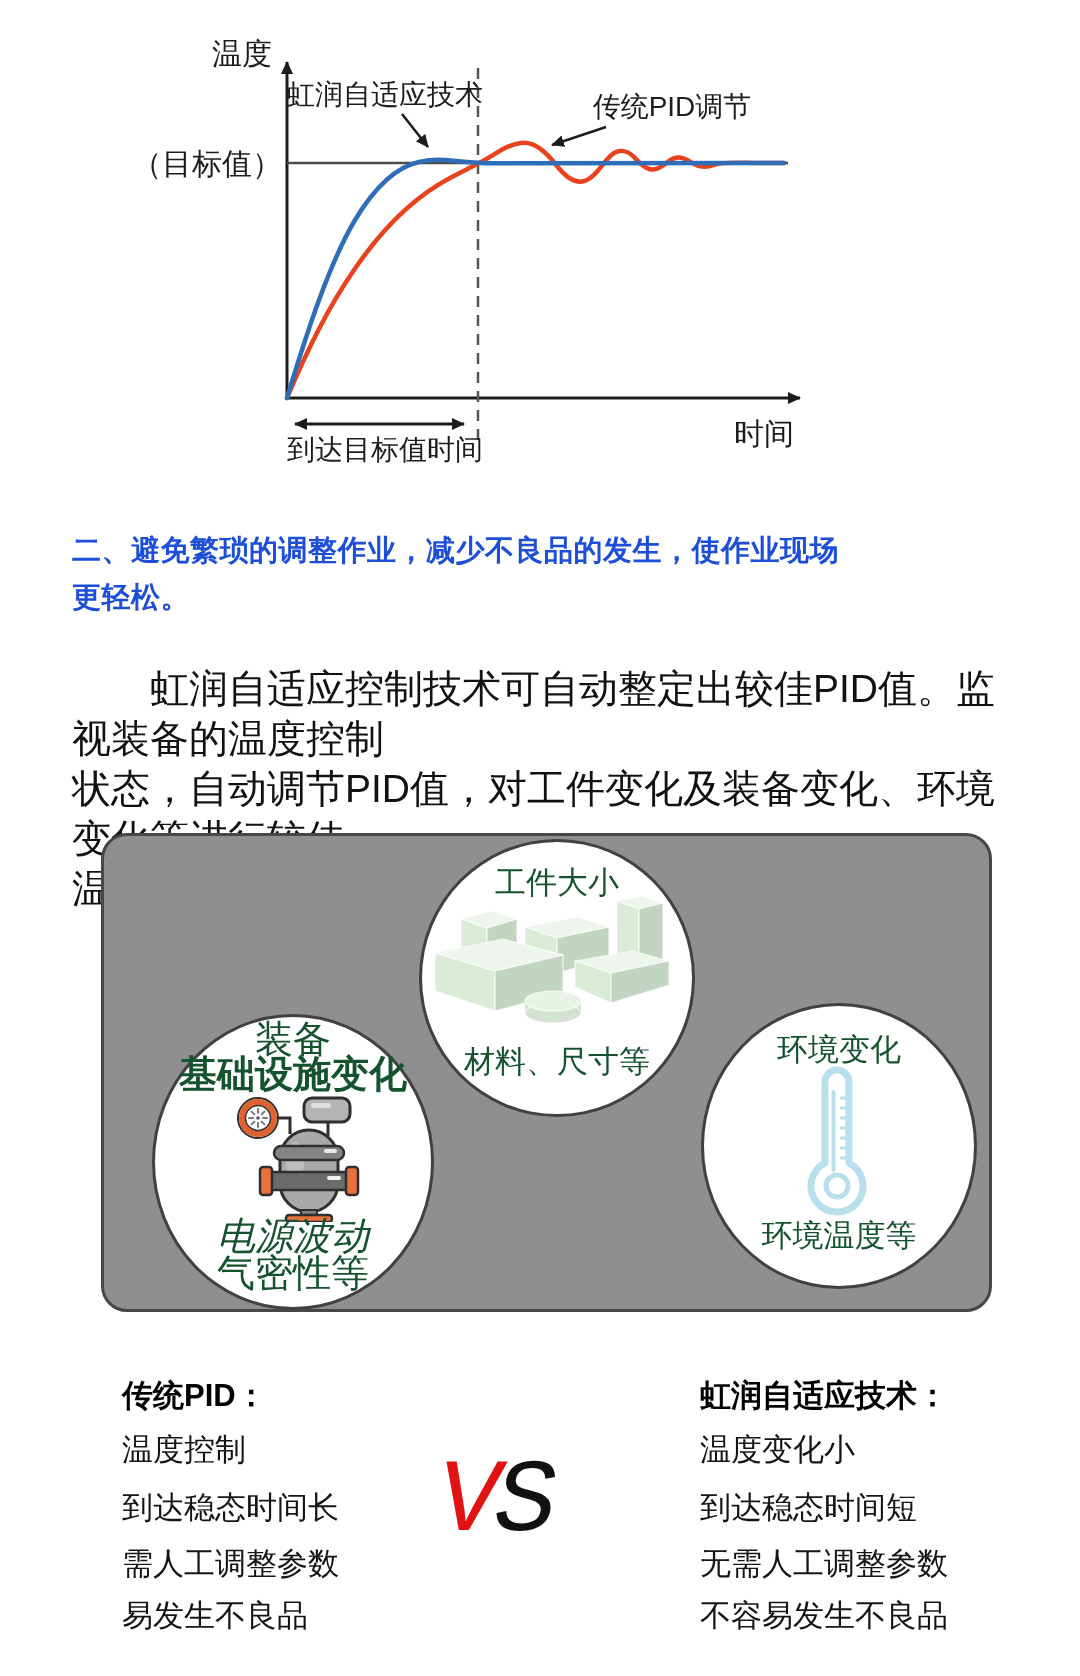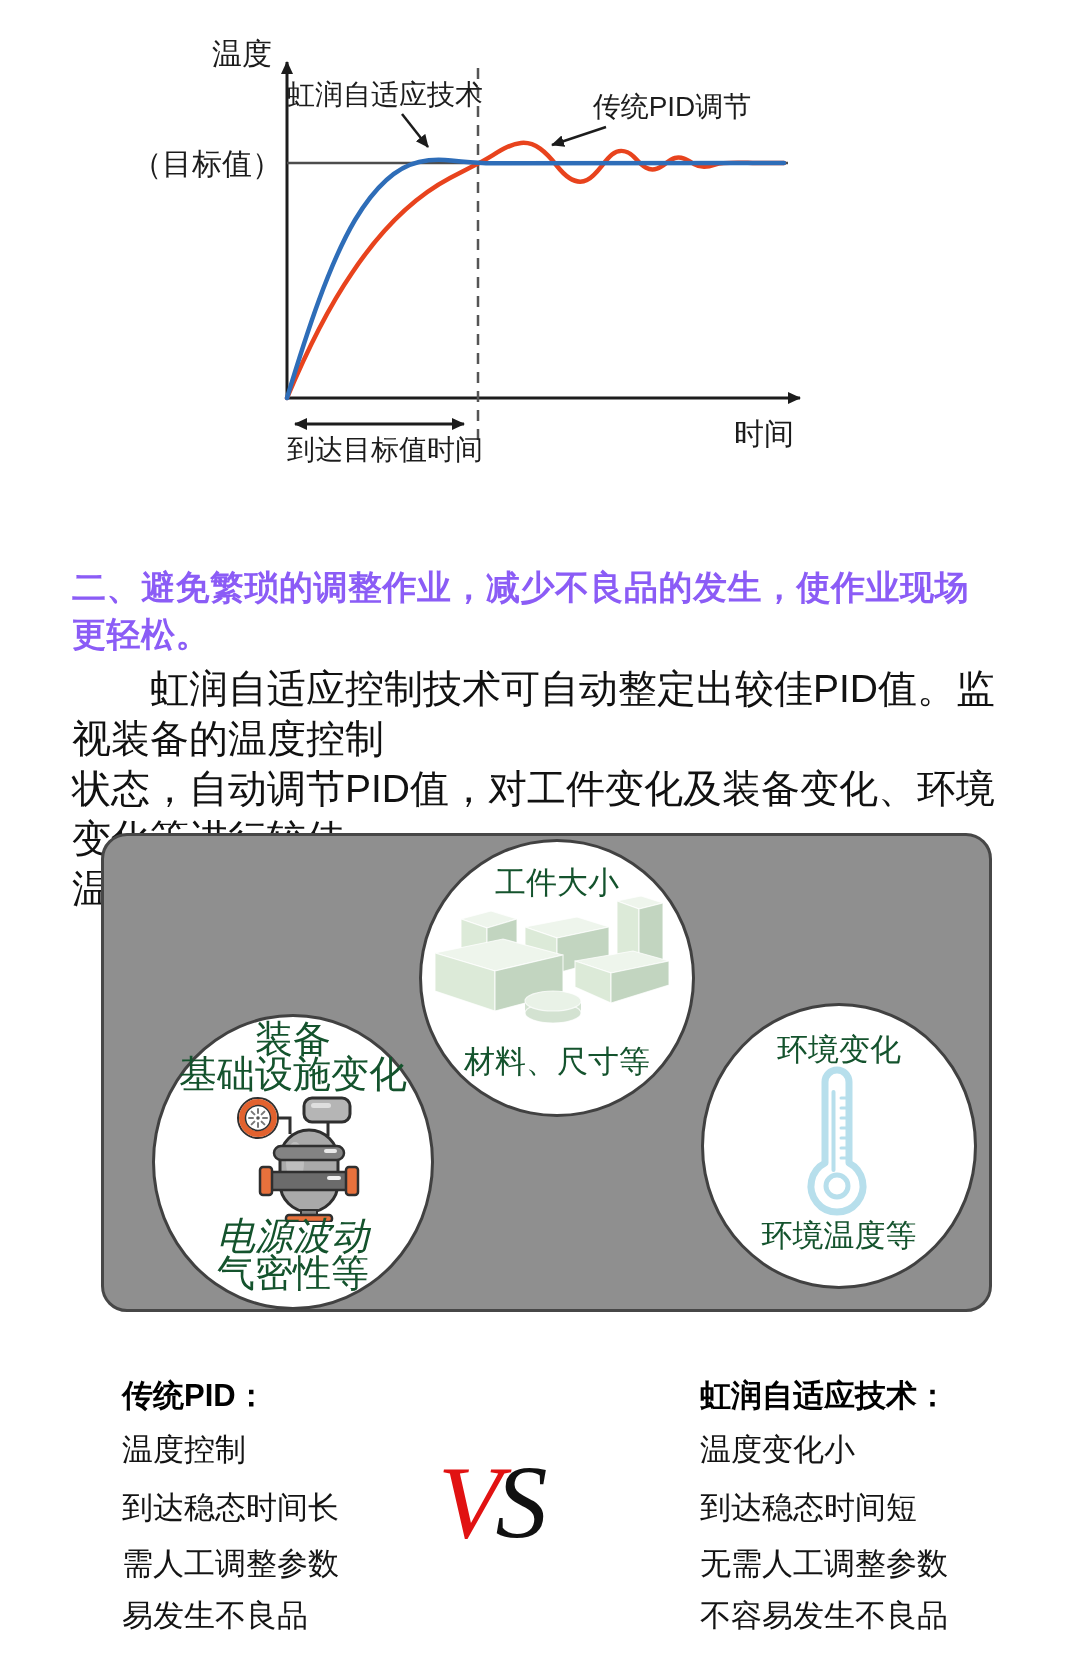--- a/index.html
+++ b/index.html
@@ -7,41 +7,41 @@
     position:relative;width:1080px;height:1676px;background:#ffffff;overflow:hidden;
     font-family:"Liberation Sans","DejaVu Sans",sans-serif;color:#151515;
   }
   svg text{font-family:"Liberation Sans","DejaVu Sans",sans-serif;fill:#1c1c1c;}
   .abs{position:absolute;}
 
   
   #chart-svg{position:absolute;left:0;top:0;}
 
   
-  .heading{left:72px;top:564px;width:945px;font-size:34px;line-height:47px;font-weight:700;color:#8b5cf6;letter-spacing:0.5px;}
+  .heading{left:72px;top:527px;width:945px;font-size:29px;line-height:47px;font-weight:700;color:#1d4ed8;letter-spacing:0.5px;}
   .para{left:72px;top:664px;width:940px;font-size:39px;line-height:50px;color:#111;}
   .para .pline{display:block;}
   .para .pline:first-child{text-indent:2em;}
 
   
   .panel{left:101px;top:833px;width:891px;height:479px;background:#8f8f8f;border:3px solid #474747;border-radius:26px;box-sizing:border-box;}
   .circle{position:absolute;background:#ffffff;border:3px solid #414141;border-radius:50%;box-sizing:border-box;}
   .c-top{left:419px;top:839px;width:276px;height:278px;}
   .c-left{left:152px;top:1014px;width:282px;height:296px;}
   .c-right{left:701px;top:1003px;width:276px;height:286px;}
   .c-text{position:absolute;text-align:center;color:#14532d;}
   .t-31{font-size:31px;line-height:36px;}
   .t-30{font-size:38px;line-height:35px;}
 
   
   .cmp-head{font-size:31px;font-weight:700;color:#000;line-height:36px;}
   .cmp-item{font-size:31px;color:#141414;line-height:36px;}
   .col-left{left:122px;}
   .col-right{left:700px;}
-  .vs{left:438px;top:1452px;width:160px;height:110px;font-family:Liberation Serif, serif;
+  .vs{left:438px;top:1452px;width:160px;height:110px;font-family:Liberation Mono, monospace;
       font-style:italic;font-size:104px;line-height:100px;letter-spacing:-6px;}
   .vs .v{color:#e11212;}
   .vs .s{color:#111111;}
 </style>
 </head>
 <body>
 
 <div id="page">
 
   <svg id="chart-svg" width="1080" height="500" viewBox="0 0 1080 500">
@@ -122,21 +122,21 @@
       <rect x="100" y="108" width="56" height="12" fill="#d3e2d1" stroke="none"></rect>
       <ellipse cx="128" cy="120" rx="28" ry="10" fill="#d3e2d1"></ellipse>
       <ellipse cx="128" cy="108" rx="28" ry="10" fill="#e9f2e7"></ellipse>
     </g>
   </svg>
   <div class="c-text t-31" style="left:419px;top:1044px;width:276px;">材料、尺寸等</div>
 
   <div class="circle c-left"></div>
   <div class="c-text t-30" style="left:152px;top:1022px;width:282px;">
     <span style="display:block;">装备</span>
-    <span style="display:block;">基础设施变化</span>
+    <span style="display:block;font-weight:bold;">基础设施变化</span>
   </div>
   <svg class="abs" style="left:228px;top:1088px;" width="136" height="134" viewBox="0 0 136 134">
 
     <polyline points="46,30 62,30 62,46" fill="none" stroke="#2f2f2f" stroke-width="3"></polyline>
     <polyline points="100,34 100,48" fill="none" stroke="#2f2f2f" stroke-width="3"></polyline>
 
     <rect x="52" y="42" width="58" height="82" rx="29" fill="#a9a9a9" stroke="#2f2f2f" stroke-width="3"></rect>
     <ellipse cx="67" cy="74" rx="9" ry="20" fill="#c6c6c6" opacity="0.75"></ellipse>
 
     <rect x="46" y="58" width="70" height="14" rx="7" fill="#838383" stroke="#2f2f2f" stroke-width="2.5"></rect>

